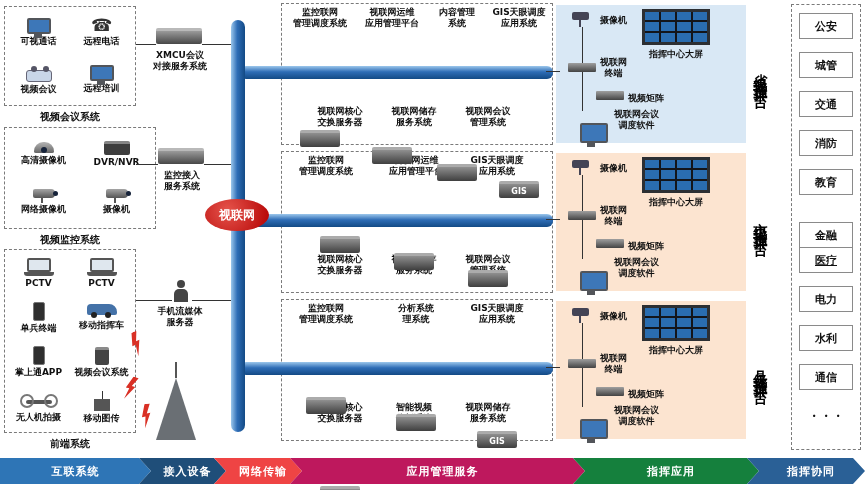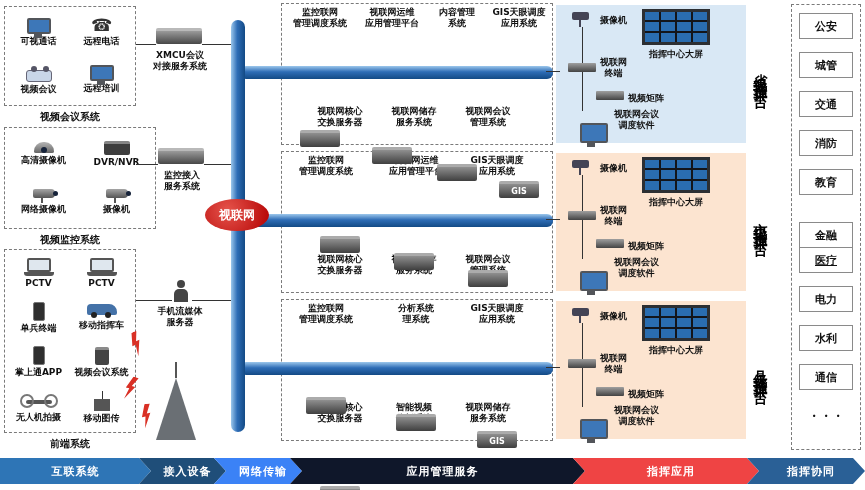--- a/index.html
+++ b/index.html
@@ -302,19 +302,19 @@
     <div class="abs dept" style="left:7px;top:242px;width:54px;height:26px;text-decoration:underline;">医疗</div>
     <div class="abs dept" style="left:7px;top:281px;width:54px;height:26px;">电力</div>
     <div class="abs dept" style="left:7px;top:320px;width:54px;height:26px;">水利</div>
     <div class="abs dept" style="left:7px;top:359px;width:54px;height:26px;">通信</div>
     <div class="abs deptdots" style="left:7px;top:398px;width:54px;height:26px;">・・・</div>
   </div>
 
   <div class="abs" style="left:0;top:458px;width:865px;height:26px;">
     <div class="chev first" style="left: 0px; width: 151px; background: rgb(46, 117, 182);">互联系统</div>
     <div class="chev notch" style="left: 139px; width: 87px; background: rgb(31, 78, 121);">接入设备</div>
-    <div class="chev notch" style="left: 214px; width: 88px; background: #3b82f6;">网络传输</div>
-    <div class="chev notch" style="left: 290px; width: 295px; background: #0f172a;">应用管理服务</div>
-    <div class="chev notch" style="left: 573px; width: 186px; background: #ef4444;">指挥应用</div>
+    <div class="chev notch" style="left: 214px; width: 88px; background: #ef4444;">网络传输</div>
+    <div class="chev notch" style="left: 290px; width: 295px; background: #be185d;">应用管理服务</div>
+    <div class="chev notch" style="left: 573px; width: 186px; background: #15803d;">指挥应用</div>
     <div class="chev notch" style="left: 747px; width: 118px; background: rgb(42, 96, 150);">指挥协同</div>
   </div>
 
 </div>
 
 </body></html>

